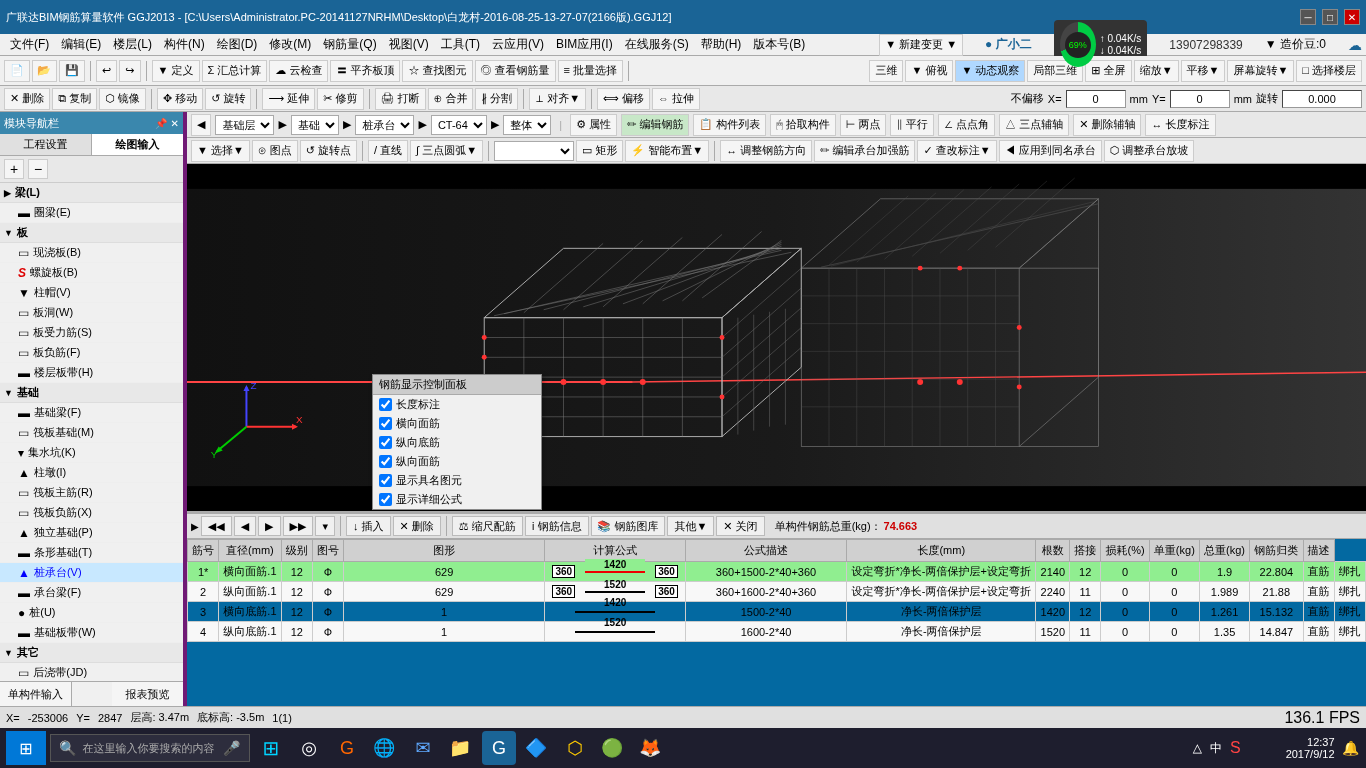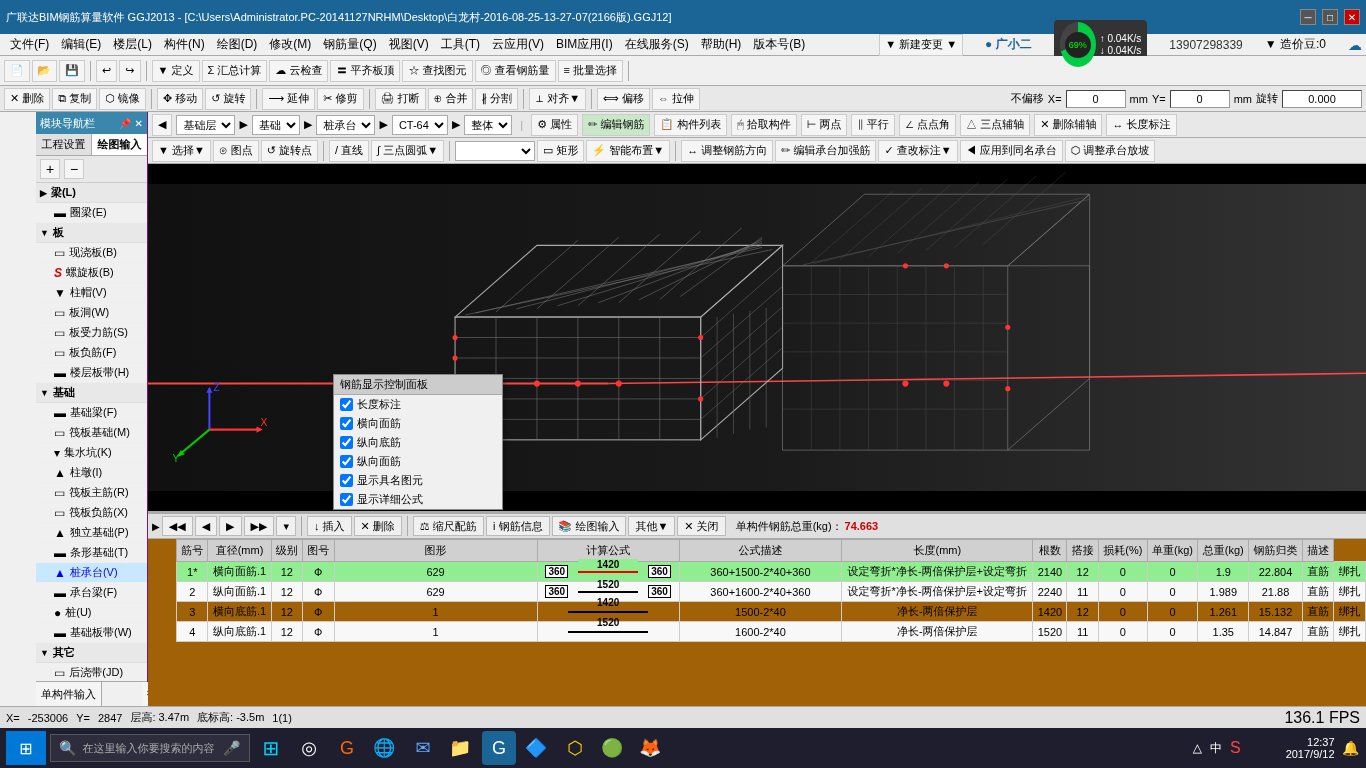--- a/index.html
+++ b/index.html
@@ -70,27 +70,26 @@
       border-bottom: 1px solid #aaa;
       display: flex;
       align-items: center;
       padding: 0 4px;
       gap: 4px;
       font-size: 11px;
     }
 
     
     #sidebar {
-      width: 148px;
+      width: 187px;
       background: #f0f0f0;
-      border-right: 1px solid #701a75;
+      border-right: 4px solid #701a75;
       display: flex;
       flex-direction: column;
       flex-shrink: 0;
-      padding-left: 36px;
     }
     #sidebar-header {
       height: 22px;
       background: #3a87ad;
       color: white;
       display: flex;
       align-items: center;
       justify-content: space-between;
       padding: 0 4px;
       font-size: 11px;
@@ -199,22 +198,21 @@
       border: 1px solid #bbb;
       cursor: pointer;
       height: 20px;
       display: flex; align-items: center;
     }
 
     
     #rebar-table-container {
       flex: 1;
       overflow: auto;
-      background: #a16207;
-      padding-left: 28px;
+      background: #0369a1;
     }
     #rebar-table {
       width: 100%;
       border-collapse: collapse;
       font-size: 11px;
     }
     #rebar-table th {
       background: #d0d0d0;
       border: 1px solid #aaa;
       padding: 3px 4px;
@@ -437,20 +435,31 @@
     <button class="tb-btn">↪</button>
     <div class="tb-sep"></div>
     <button class="tb-btn">▼ 定义</button>
     <button class="tb-btn">Σ 汇总计算</button>
     <button class="tb-btn">☁ 云检查</button>
     <button class="tb-btn">〓 平齐板顶</button>
     <button class="tb-btn">☆ 查找图元</button>
     <button class="tb-btn">◎ 查看钢筋量</button>
     <button class="tb-btn">≡ 批量选择</button>
     <div class="tb-sep"></div>
+    <span style="margin-left:auto;display:flex;gap:2px;align-items:center;">
+      <button class="tb-btn">三维</button>
+      <button class="tb-btn">▼ 俯视</button>
+      <button class="tb-btn" style="background:#b0d8ff;">▼ 动态观察</button>
+      <button class="tb-btn">局部三维</button>
+      <button class="tb-btn">⊞ 全屏</button>
+      <button class="tb-btn">缩放▼</button>
+      <button class="tb-btn">平移▼</button>
+      <button class="tb-btn">屏幕旋转▼</button>
+      <button class="tb-btn">□ 选择楼层</button>
+    </span>
   </div>
 
   <div id="transform-bar">
     <button class="tb-btn">✕ 删除</button>
     <button class="tb-btn">⧉ 复制</button>
     <button class="tb-btn">⬡ 镜像</button>
     <div class="tb-sep"></div>
     <button class="tb-btn">✥ 移动</button>
     <button class="tb-btn">↺ 旋转</button>
     <div class="tb-sep"></div>
@@ -855,21 +864,21 @@
             <button class="snap-btn">◀</button>
             <button class="snap-btn">▶</button>
             <button class="snap-btn">▶▶</button>
             <button class="snap-btn">▾</button>
             <div class="tb-sep"></div>
             <button class="snap-btn">↓ 插入</button>
             <button class="snap-btn">✕ 删除</button>
             <div class="tb-sep"></div>
             <button class="snap-btn">⚖ 缩尺配筋</button>
             <button class="snap-btn">ℹ 钢筋信息</button>
-            <button class="snap-btn">📚 绘图输入</button>
+            <button class="snap-btn">📚 钢筋图库</button>
             <button class="snap-btn">其他▼</button>
             <button class="snap-btn">✕ 关闭</button>
             <span style="margin-left:8px;">单构件钢筋总重(kg)：</span>
             <span style="font-weight:bold;color:#c00;">74.663</span>
           </div>
 
           <div id="rebar-table-container">
             <table id="rebar-table">
               <thead>
                 <tr>

